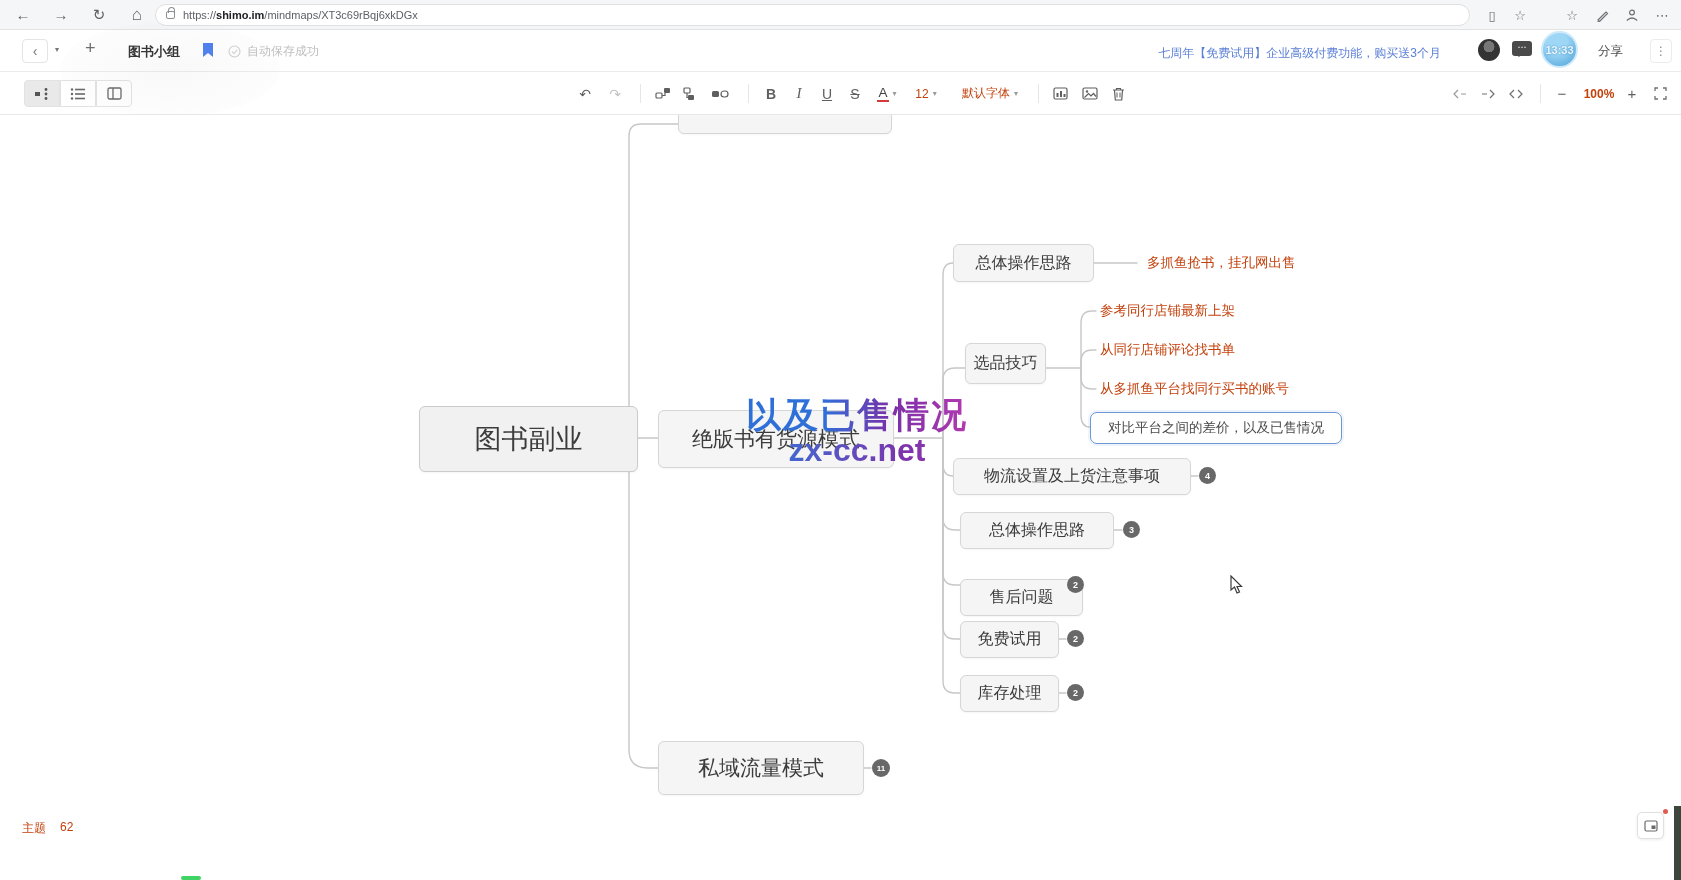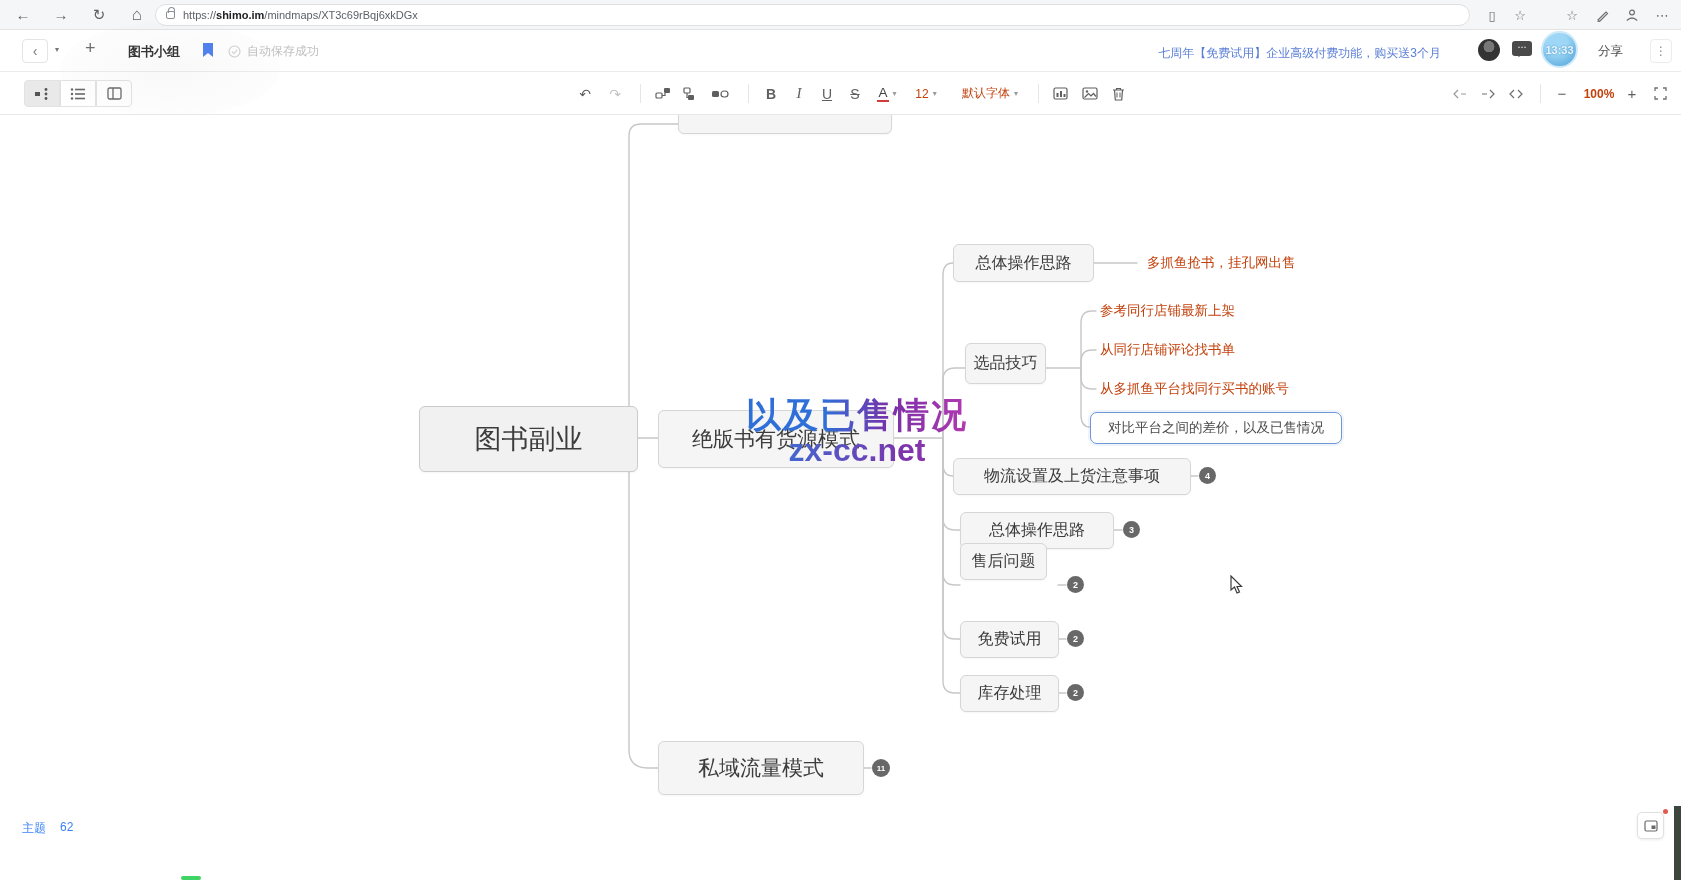--- a/index.html
+++ b/index.html
@@ -49,21 +49,21 @@
   .node { position:absolute; background:#f5f5f5; border:1px solid #d6d6d6; border-radius:6px; display:flex; align-items:center; justify-content:center; color:#3c3c3c; box-shadow:0 1px 2px rgba(0,0,0,.04); }
   .leaf { position:absolute; color:#c2410c; font-size:13.5px; white-space:nowrap; display:flex; align-items:center; }
   .leaf-sel { position:absolute; background:#fff; border:1.6px solid #6b97d2; border-radius:7px; display:flex; align-items:center; justify-content:center; font-size:13.5px; color:#4a4a4a; box-shadow:0 0 0 2px rgba(120,160,215,.12); }
   .badge { position:absolute; background:#686868; color:#fff; border-radius:50%; display:flex; align-items:center; justify-content:center; font-size:9px; font-weight:bold; }
 
   
   .wm { position:absolute; left:746px; top:282px; text-align:center; pointer-events:none; line-height:1.05; }
   .wm .l1 { font-size:35px; font-weight:bold; background:linear-gradient(90deg,#2f6fd8 0%,#2f6fd8 35%,#7a2fa8 65%,#b23ab0 100%); -webkit-background-clip:text; background-clip:text; color:transparent; letter-spacing:2px; }
   .wm .l2 { font-size:32px; font-weight:bold; background:linear-gradient(90deg,#2e7bdb 0%,#7a35ad 70%,#a535ad 100%); -webkit-background-clip:text; background-clip:text; color:transparent; }
 
-  .statusbar { position:absolute; left:22px; top:820px; font-size:12px; color:#3b82f6; display:flex; gap:14px; }
+  .statusbar { position:absolute; left:22px; top:820px; font-size:12px; color:#c2410c; display:flex; gap:14px; }
   .nav-mini-btn { position:absolute; left:1637px; top:812px; width:27px; height:27px; border:1px solid #e0e0e0; border-radius:5px; background:#fff; box-shadow:0 1px 3px rgba(0,0,0,.08); display:flex; align-items:center; justify-content:center; color:#6a6a6a; }
   .nav-mini-dot { position:absolute; left:1663px; top:809px; width:5px; height:5px; border-radius:50%; background:#e05a4e; }
   .scroll-seg { position:absolute; left:1674px; top:806px; width:7px; height:74px; background:#3c463c; }
   .video-progress { position:absolute; left:181px; top:876px; width:20px; height:4px; background:#3fd463; border-radius:2px; }
   .ghost { position:absolute; left:60px; top:22px; width:220px; height:95px; border-radius:50%; background:radial-gradient(ellipse at center, rgba(190,190,190,.10), rgba(255,255,255,0)); pointer-events:none; }
   .cursor-ptr { position:absolute; left:1228px; top:460px; }
 </style>
 </head>
 <body>
 
@@ -316,21 +316,21 @@
       <span>4</span>
     </div>
 
   <div class="node" style="left:960px; top:397px; width:154px; height:37px; font-size:16px;">
       <span>总体操作思路</span>
     </div>
   <div class="badge" style="left:1123px; top:406px; width:17px; height:17px;">
       <span>3</span>
     </div>
 
-  <div class="node" style="left:960px; top:428px; width:87px; height:37px; font-size:16px;">
+  <div class="node" style="left:960px; top:464px; width:123px; height:37px; font-size:16px;">
       <span>售后问题</span>
     </div>
   <div class="badge" style="left:1067px; top:461px; width:17px; height:17px;">
       <span>2</span>
     </div>
 
   <div class="node" style="left:960px; top:506px; width:99px; height:37px; font-size:16px;">
       <span>免费试用</span>
     </div>
   <div class="badge" style="left:1067px; top:515px; width:17px; height:17px;">

